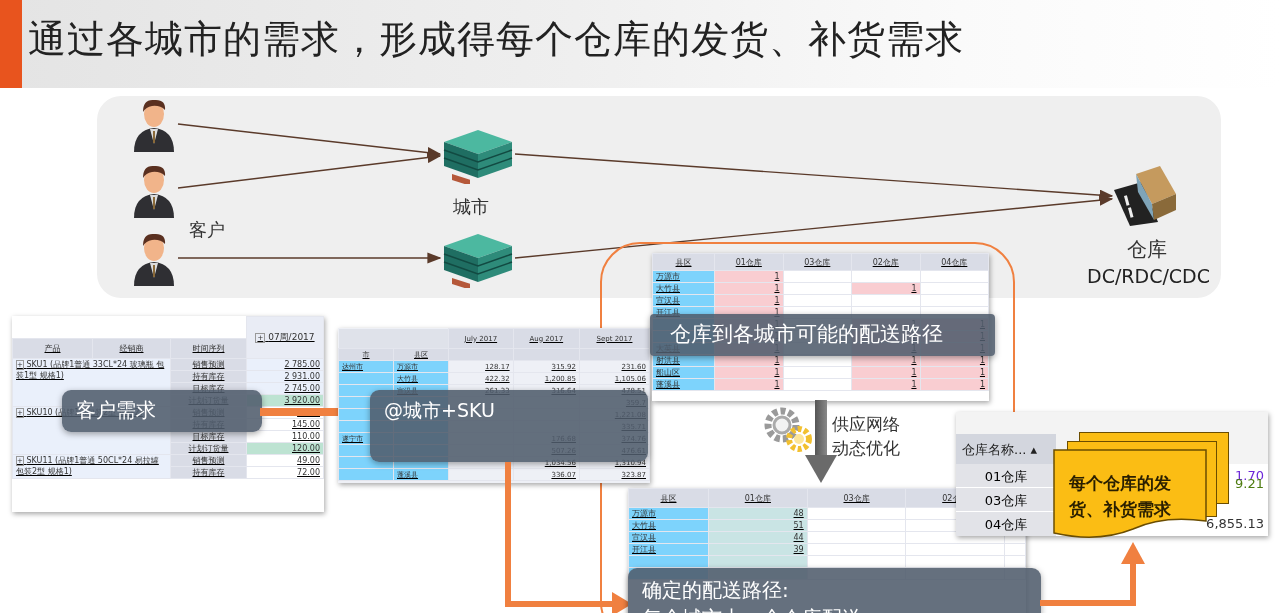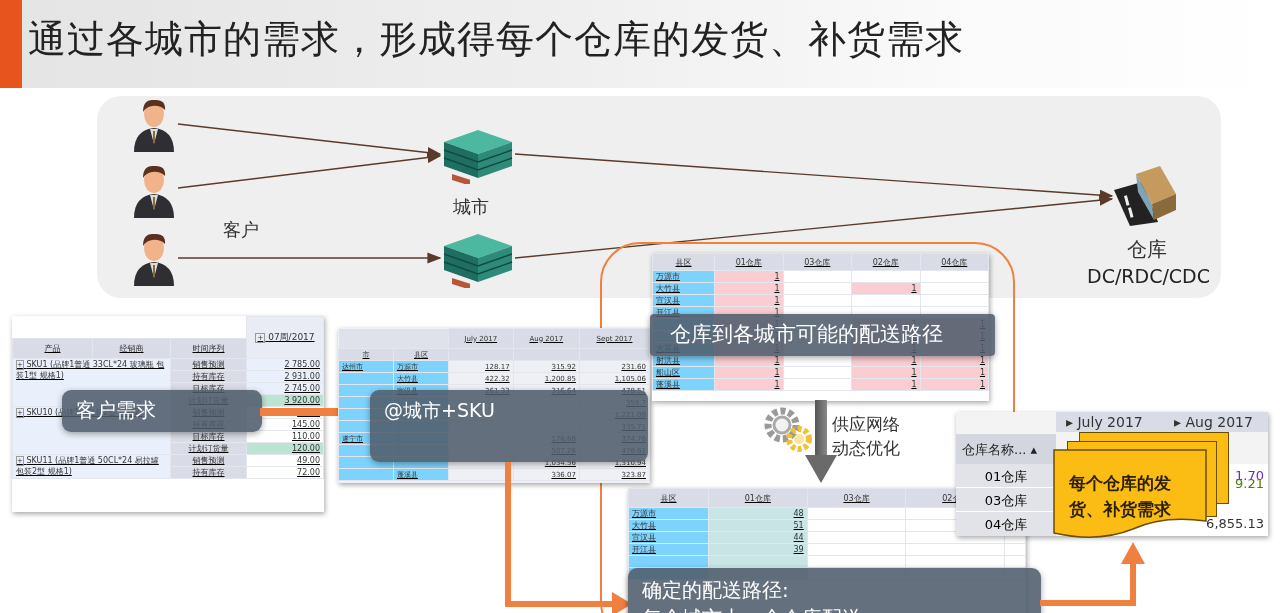--- a/index.html
+++ b/index.html
@@ -90,21 +90,21 @@
   <ellipse cx="24" cy="18" rx="10" ry="13" fill="#f1b48a"></ellipse>
   <path d="M13,16 Q13,3 24,4 Q36,3 35,14 Q30,9 22,10 Q16,11 13,16 Z" fill="#5a3020"></path>
 </svg>
 <svg class="abs" style="left:130px;top:230px;" width="48" height="56" viewBox="0 0 48 56">
   <path d="M4,56 Q4,34 24,32 Q44,34 44,56 Z" fill="#2f2f33"></path>
   <path d="M20,33 L24,48 L28,33 Z" fill="#ddd"></path>
   <path d="M23,35 L25,35 L25,47 L23,47 Z" fill="#8a6a3a"></path>
   <ellipse cx="24" cy="18" rx="10" ry="13" fill="#f1b48a"></ellipse>
   <path d="M13,16 Q13,3 24,4 Q36,3 35,14 Q30,9 22,10 Q16,11 13,16 Z" fill="#5a3020"></path>
 </svg>
-<div class="abs label label-serif" style="left:189px;top:218px;margin-left:34px;">客户</div>
+<div class="abs label label-serif" style="left:189px;top:218px;">客户</div>
 
 <svg class="abs" style="left:440px;top:126px;" width="76" height="58" viewBox="0 0 76 58">
   <path d="M4,16 L38,4 L72,16 L38,28 Z" fill="#4cb8a0"></path>
   <path d="M4,16 L38,28 L38,52 L4,40 Z" fill="#1f6e62"></path>
   <path d="M72,16 L38,28 L38,52 L72,40 Z" fill="#2e8b7a"></path>
   <path d="M4,24 L38,36 L72,24 M4,32 L38,44 L72,32" stroke="#124a42" stroke-width="1.5" fill="none"></path>
   <rect x="12" y="44" width="18" height="6" fill="#b5583a" transform="skewY(18)"></rect>
 </svg>
 <svg class="abs" style="left:440px;top:230px;" width="76" height="58" viewBox="0 0 76 58">
   <path d="M4,16 L38,4 L72,16 L38,28 Z" fill="#4cb8a0"></path>
@@ -455,24 +455,20 @@
   <div>每个城市由一个仓库配送</div>
 </div>
 
 <div class="abs orange-line" style="left:1040px;top:600px;width:95px;height:6px;"></div>
 <div class="abs orange-line" style="left:1130px;top:560px;width:6px;height:46px;"></div>
 <svg class="abs" style="left:1121px;top:542px;" width="24" height="22">
     <path d="M0,22 L12,0 L24,22 Z" fill="#f08040"></path>
   </svg>
 
 <div class="abs tbl" style="left:956px;top:412px;width:312px;height:124px;background:#f3f3f3;">
-  <div class="abs" style="left:100px;top:0;width:212px;height:20px;background:#d9dce6;font-size:14px;color:#333;">
-    <span style="position:absolute;left:10px;top:2px;">▸ <span>July 2017</span></span>
-    <span style="position:absolute;left:118px;top:2px;">▸ <span>Aug 2017</span></span>
-  </div>
   <div class="abs" style="left:0;top:22px;width:100px;height:30px;background:#d3d6de;font-size:13px;padding:7px 6px;color:#222;"><span>仓库名称...</span> ▴</div>
   <div class="abs" style="left:0;top:52px;width:100px;height:24px;background:#e2e3e8;border-bottom:1px solid #fff;text-align:center;font-size:13px;padding-top:4px;">01仓库</div>
   <div class="abs" style="left:0;top:76px;width:100px;height:24px;background:#e2e3e8;border-bottom:1px solid #fff;text-align:center;font-size:13px;padding-top:4px;">03仓库</div>
   <div class="abs" style="left:0;top:100px;width:100px;height:24px;background:#e2e3e8;text-align:center;font-size:13px;padding-top:4px;">04仓库</div>
   <div class="abs" style="left:100px;top:52px;width:212px;height:72px;background:#fff;"></div>
   <div class="abs num" style="right:4px;top:56px;font-size:13px;color:#6d28d9;">1.70</div>
   <div class="abs num" style="right:4px;top:64px;font-size:13px;color:#4d7c0f;">9.21</div>
   <div class="abs num" style="right:4px;top:104px;font-size:13px;color:#333;">6,855.13</div>
 </div>
 

